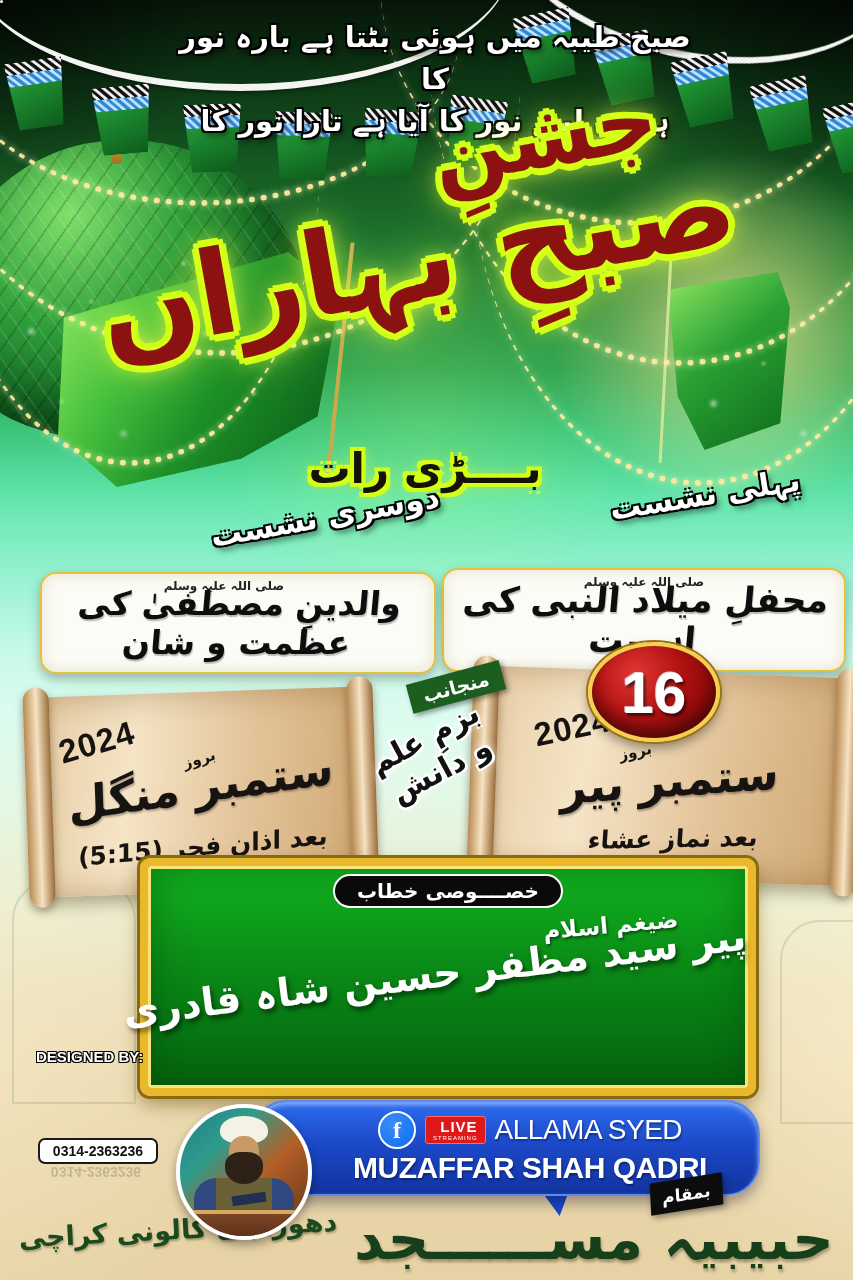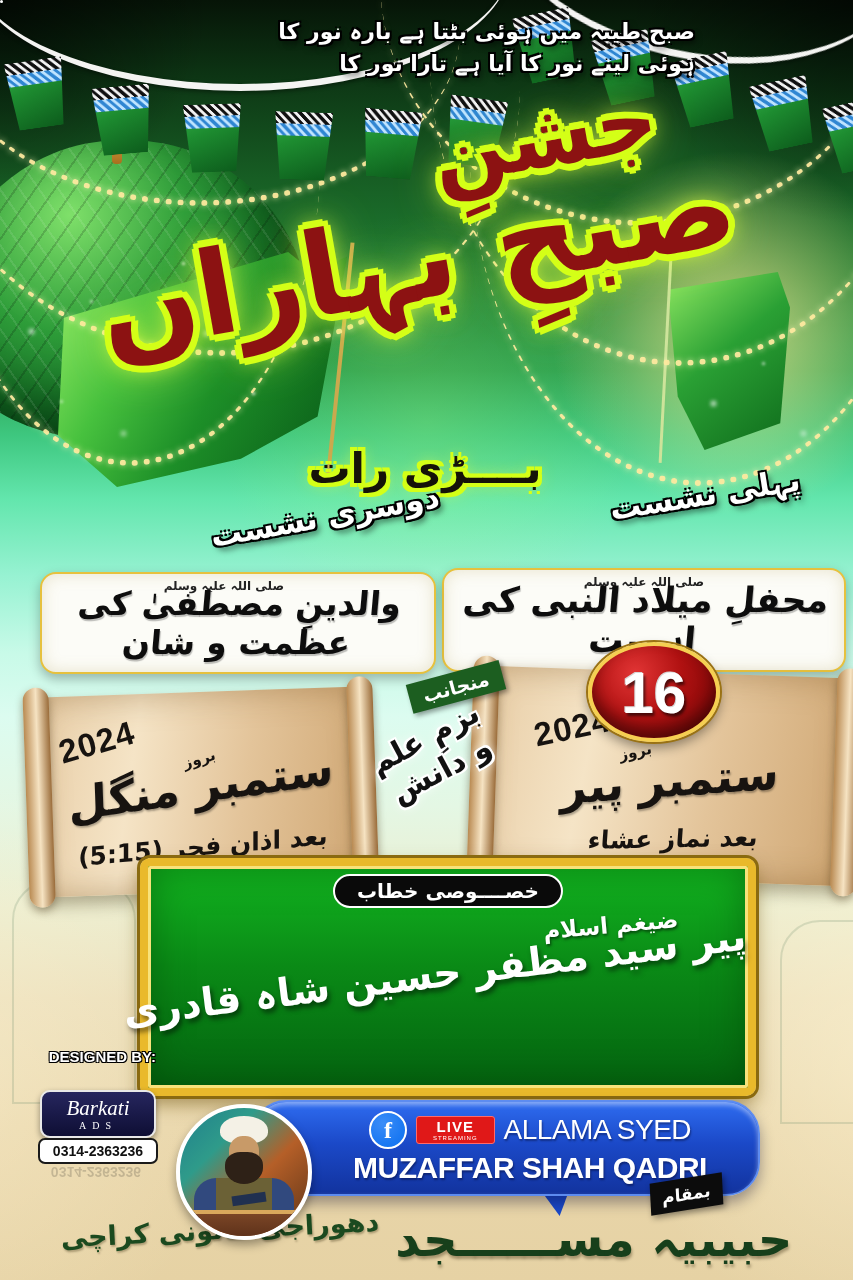--- a/index.html
+++ b/index.html
@@ -60,22 +60,22 @@
     background-image:
       repeating-linear-gradient(45deg,#101010 0 3px,#f2f2f2 3px 6px),
       repeating-linear-gradient(45deg,#2f86d2 0 3px,#bfe4ff 3px 6px),
       linear-gradient(160deg,#35b24a 0%,#1d8c30 40%,#0c5a1b 100%);
     background-size:100% 12px,100% 12px,100% 100%;
     background-position:0 0,0 12px,0 0;
     clip-path:polygon(0 0,100% 0,88% 100%,12% 100%);
     filter:drop-shadow(2px 4px 3px rgba(0,20,0,.5));}
 
   
-  .couplet{left:175px;top:16px;width:520px;z-index:5;
-    color:#fff;font-weight:bold;font-size:22px;line-height:1.45;
+  .couplet{left:175px;top:16px;width:520px;text-align:center;z-index:5;
+    color:#fff;font-weight:bold;font-size:29px;line-height:1.45;
     text-shadow:-2px -2px 0 #000,2px -2px 0 #000,-2px 2px 0 #000,2px 2px 0 #000,3px 4px 6px rgba(0,0,0,.6);}
   .title-block{left:80px;top:118px;width:660px;z-index:5;transform:rotate(-10deg);
     color:#8c1212;font-weight:bold;
     text-shadow:-5px -5px 0 #d4ff17,5px -5px 0 #d4ff17,-5px 5px 0 #d4ff17,5px 5px 0 #d4ff17,
       -7px 0 0 #d4ff17,7px 0 0 #d4ff17,0 -7px 0 #d4ff17,0 7px 0 #d4ff17,
       0 0 22px rgba(230,255,60,.95),0 0 45px rgba(220,255,80,.8);}
   .title-word1{font-size:86px;text-align:right;padding-right:70px;line-height:1;}
   .title-word2{font-size:116px;text-align:center;line-height:1.05;margin-top:-6px;}
   .subtitle{left:215px;top:444px;width:420px;text-align:center;z-index:6;
     font-size:42px;font-weight:bold;color:#151208;
@@ -126,21 +126,21 @@
     background:#0a0a0a;color:#fff;font-size:20px;font-weight:bold;padding:3px 22px;border-radius:18px;
     border:2px solid #fff;white-space:nowrap;}
   .speech-pre{position:absolute;right:70px;top:46px;color:#fff;font-size:23px;font-weight:bold;
     transform:rotate(-5deg);text-shadow:1px 2px 3px rgba(0,0,0,.55);}
   .speech-name{position:absolute;left:0;right:0;top:84px;text-align:center;color:#fff;
     font-size:39px;font-weight:bold;transform:rotate(-7deg);
     text-shadow:2px 4px 5px rgba(0,0,0,.5);white-space:nowrap;}
 
   
   .dz-label{left:36px;top:1048px;width:120px;z-index:10;color:#fff;font-weight:bold;font-size:15px;
-    font-family:"Liberation Sans",sans-serif;text-align:right;
+    font-family:"Liberation Sans",sans-serif;text-align:left;
     text-shadow:-1px -1px 0 #000,1px -1px 0 #000,-1px 1px 0 #000,1px 1px 0 #000;}
   .dz-box{left:40px;top:1090px;width:112px;height:44px;z-index:10;border-radius:10px;
     background:linear-gradient(#26265e,#0e0e34);border:2px solid #e8e8e8;
     display:flex;flex-direction:column;align-items:center;justify-content:center;color:#fff;
     box-shadow:0 3px 6px rgba(0,0,0,.4);}
   .dz-name{font-family:"Liberation Serif",serif;font-style:italic;font-size:21px;line-height:1;}
   .dz-sub{font-size:10px;letter-spacing:6px;margin-top:1px;font-family:"Liberation Serif",serif;}
   .dz-phone{left:38px;top:1138px;width:116px;height:22px;z-index:10;background:#fff;border:2px solid #1a1a1a;
     border-radius:7px;display:flex;align-items:center;justify-content:center;
     font-family:"Liberation Sans",sans-serif;font-weight:bold;font-size:14px;color:#111;}
@@ -151,22 +151,22 @@
   .live-bar{left:252px;top:1100px;width:508px;height:96px;z-index:10;border-radius:34px;
     background:linear-gradient(180deg,#2e6cf0 0%,#1b49c8 45%,#12339e 100%);
     border:2px solid #5d8cf0;
     box-shadow:inset 0 3px 5px rgba(255,255,255,.45),0 7px 14px rgba(0,0,40,.35);
     display:flex;flex-direction:column;align-items:center;justify-content:center;gap:2px;
     padding-left:48px;box-sizing:border-box;color:#fff;font-family:"Liberation Sans",sans-serif;}
   .live-row{display:flex;align-items:center;gap:9px;}
   .fb-circle{width:34px;height:34px;border-radius:50%;background:radial-gradient(circle at 35% 30%,#3b8df8,#1877f2 70%);
     border:2px solid #fff;display:flex;align-items:center;justify-content:center;
     font-family:"Liberation Serif",serif;font-weight:bold;font-size:24px;color:#fff;line-height:1;}
-  .live-badge{background:#e01818;border-radius:3px;padding:2px 16px;display:flex;flex-direction:column;
-    align-items:center;line-height:1;border:1px solid #ff6a6a;}
+  .live-badge{background:#e01818;border-radius:3px;padding:2px 7px;display:flex;flex-direction:column;
+    align-items:flex-end;line-height:1;border:1px solid #ff6a6a;}
   .live-word{font-size:15px;font-weight:bold;letter-spacing:1px;}
   .live-sub{font-size:6px;letter-spacing:1px;margin-top:1px;}
   .live-l1{font-size:28px;font-weight:normal;letter-spacing:-.5px;text-shadow:1px 2px 2px rgba(0,0,30,.4);}
   .live-l2{font-size:30px;font-weight:bold;letter-spacing:-.5px;text-shadow:1px 2px 2px rgba(0,0,30,.4);}
   .bar-tail{left:545px;top:1192px;z-index:9;width:0;height:0;
     border-left:13px solid transparent;border-right:13px solid transparent;border-top:24px solid #1b49c8;
     transform:rotate(-8deg);}
 
   
   .photo{left:176px;top:1104px;width:128px;height:128px;z-index:11;border-radius:50%;overflow:hidden;
@@ -181,21 +181,21 @@
   .ph-book{left:52px;top:86px;width:34px;height:10px;background:#203050;transform:rotate(-8deg);}
   .ph-desk{left:0;top:102px;width:128px;height:26px;border-top:4px solid #d9a85c;
     background:linear-gradient(#7a4526,#5a2f18);}
 
   
   .venue-badge{left:650px;top:1178px;z-index:10;background:#0c0c0c;color:#fff;
     padding:6px 12px;font-size:17px;font-weight:bold;transform:rotate(-9deg) skewX(-6deg);
     box-shadow:2px 3px 6px rgba(0,0,0,.4);}
   .bottom-strip{left:0;top:1198px;width:853px;height:82px;z-index:8;
     display:flex;flex-direction:row-reverse;align-items:center;justify-content:center;gap:16px;}
-  .masjid{font-size:48px;font-weight:bold;color:#173f1b;line-height:1;
+  .masjid{font-size:58px;font-weight:bold;color:#173f1b;line-height:1;
     text-shadow:1px 3px 3px rgba(40,30,0,.35);white-space:nowrap;}
   .area{font-size:27px;font-weight:bold;color:#1b4a1f;transform:rotate(-3deg) translateY(-10px);
     text-shadow:1px 2px 2px rgba(40,30,0,.3);white-space:nowrap;}
 
   .arch-sketch{z-index:1;border:2px solid rgba(110,140,110,.22);border-radius:40px 40px 0 0;}
 </style>
 </head>
 <body>
 
 <div class="poster">
@@ -268,24 +268,20 @@
     <div>و دانش</div>
   </div>
 
   <div class="abs speech">
     <div class="speech-head rtl">خصــــوصی خطاب</div>
     <div class="speech-pre rtl">ضیغم اسلام</div>
     <div class="speech-name rtl">پیر سید مظفر حسین شاہ قادری</div>
   </div>
 
   <div class="abs dz-label">DESIGNED BY:</div>
-  <div class="abs dz-box">
-    <div class="dz-name">Barkati</div>
-    <div class="dz-sub">ADS</div>
-  </div>
   <div class="abs dz-phone">0314-2363236</div>
   <div class="abs dz-reflect">0314-2363236</div>
 
   <div class="abs bar-tail"></div>
   <div class="abs live-bar">
     <div class="live-row">
       <div class="fb-circle">f</div>
       <div class="live-badge">
         <div class="live-word">LIVE</div>
         <div class="live-sub">STREAMING</div>

